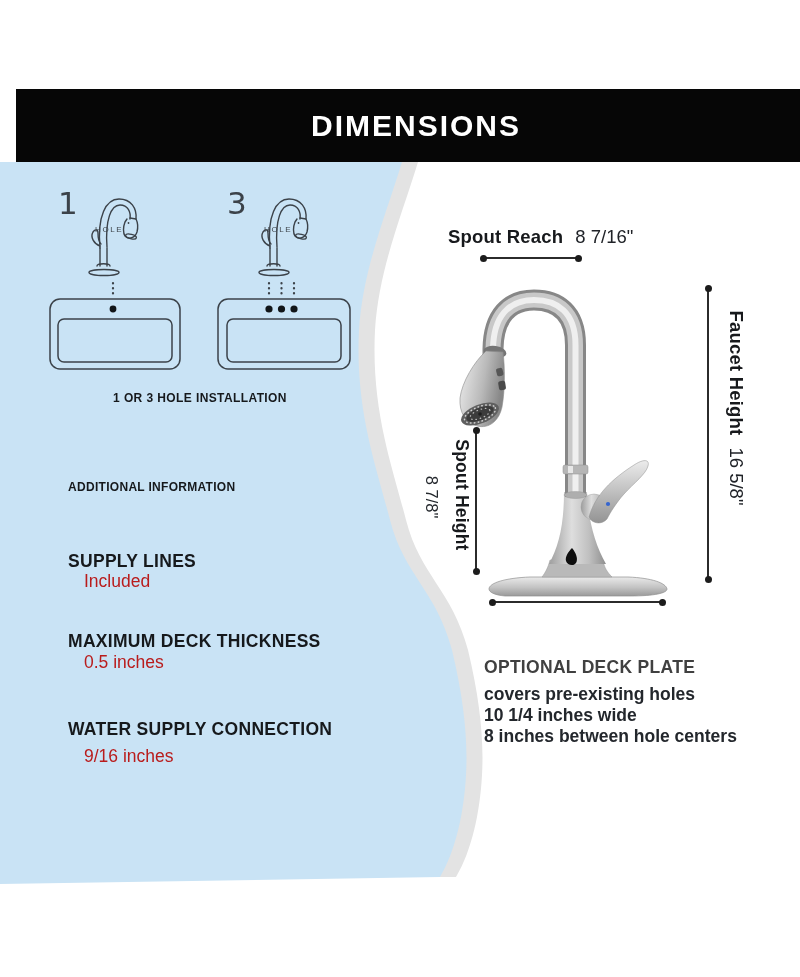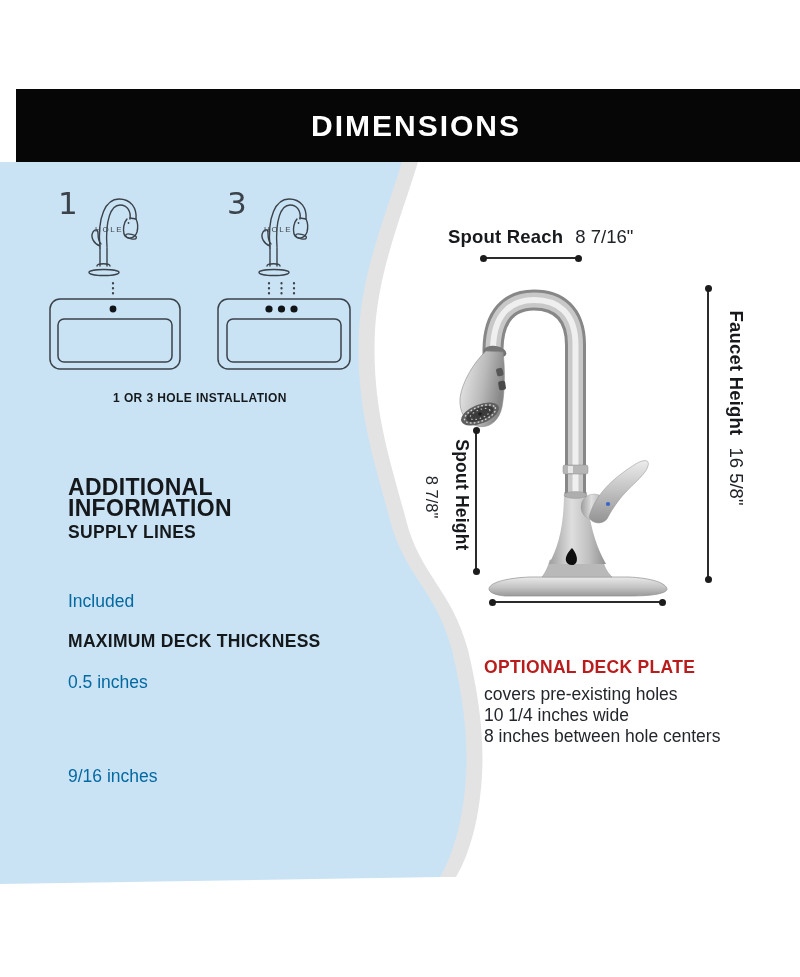--- a/index.html
+++ b/index.html
@@ -29,27 +29,27 @@
   .icon-svg{position:absolute;}
 
   .install-caption{
     position:absolute; left:44px; top:391px; width:312px; text-align:center;
     font-size:12px; font-weight:700; letter-spacing:0.4px; color:#16191c;
   }
 
   
   .info-heading{
     position:absolute; left:68px; top:477px; width:170px;
-    font-size:23px; font-weight:700; line-height:21px; letter-spacing:0.3px; color:#16191c;
+    font-size:12px; font-weight:700; line-height:21px; letter-spacing:0.3px; color:#16191c;
   }
   .info-label{
     position:absolute; left:68px; font-size:17.5px; font-weight:700; letter-spacing:0.3px; color:#16191c;
   }
   .info-value{
-    position:absolute; left:68px; font-size:17.5px; font-weight:400; color:#0369a1;margin-top:20px;
+    position:absolute; left:84px; font-size:17.5px; font-weight:400; color:#b91c1c;
   }
 
   
   .dim-label-row{
     position:absolute; left:448px; top:226px; display:flex; gap:12px; align-items:baseline;
   }
   .dim-label-bold{font-size:18.5px; font-weight:700; color:#17191c; letter-spacing:0.2px;}
   .dim-label-val{font-size:18.5px; font-weight:400; color:#202328;}
 
   .rot{
@@ -67,24 +67,24 @@
   }
   .dim-h::before{left:-2px;} .dim-h::after{right:-2px;}
   .dim-v{position:absolute; width:2px; background:#2b2b2b;}
   .dim-v::before,.dim-v::after{
     content:""; position:absolute; width:7px; height:7px; border-radius:50%; background:#1c1c1c; left:-2.5px;
   }
   .dim-v::before{top:-2px;} .dim-v::after{bottom:-2px;}
 
   .deck-heading{
     position:absolute; left:484px; top:657px; font-size:17.5px; font-weight:700;
-    letter-spacing:0.3px; color:#b91c1c;
+    letter-spacing:0.3px; color:#404040;
   }
   .deck-line{
-    position:absolute; left:484px; font-size:17.5px; font-weight:400; color:#23272c;
+    position:absolute; left:484px; font-size:17.5px; font-weight:700; color:#23272c;
   }
 </style>
 </head>
 <body>
 
 <div class="page">
 
   <svg class="bg-svg" viewBox="0 0 800 977">
     <path d="M0,162 L418,162 C402,215 379,268 375,330 C371,410 392,465 406,520 C420,575 452,590 468,650 C480,700 484,740 482,775 C480,812 472,850 456,877 L0,877 Z" fill="#e3e3e3"></path>
     <path d="M0,162 L402,162 C386,215 363,268 359,330 C355,410 376,465 390,520 C404,575 436,590 452,650 C464,700 468,740 466,775 C464,812 456,850 440,877 L0,884 Z" fill="#c9e3f5"></path>
@@ -143,26 +143,27 @@
     <circle cx="113" cy="309" r="3.4" fill="#111518"></circle>
     <circle cx="269" cy="309" r="3.6" fill="#111518"></circle>
     <circle cx="281.5" cy="309" r="3.6" fill="#111518"></circle>
     <circle cx="294" cy="309" r="3.6" fill="#111518"></circle>
   </svg>
 
   <div class="install-caption">1 OR 3 HOLE INSTALLATION</div>
 
   <div class="info-heading">ADDITIONAL INFORMATION</div>
 
-  <div class="info-label" style="top:522px;">SUPPLY LINES</div>
+  <div class="info-label" style="top:551px;">SUPPLY LINES</div>
   <div class="info-value" style="top:571px;">Included</div>
 
   <div class="info-label" style="top:631px;">MAXIMUM DECK THICKNESS</div>
   <div class="info-value" style="top:652px;">0.5 inches</div>
 
+  <div class="info-label" style="top:719px;">WATER SUPPLY CONNECTION</div>
   <div class="info-value" style="top:746px;">9/16 inches</div>
 
   <div class="dim-label-row">
     <span class="dim-label-bold">Spout Reach</span>
     <span class="dim-label-val">8 7/16"</span>
   </div>
   <div class="dim-h" style="left:482px; top:257px; width:98px;"></div>
 
   <svg class="icon-svg" style="left:435px; top:283px;" width="270" height="320" viewBox="435 283 270 320">
     <defs>

